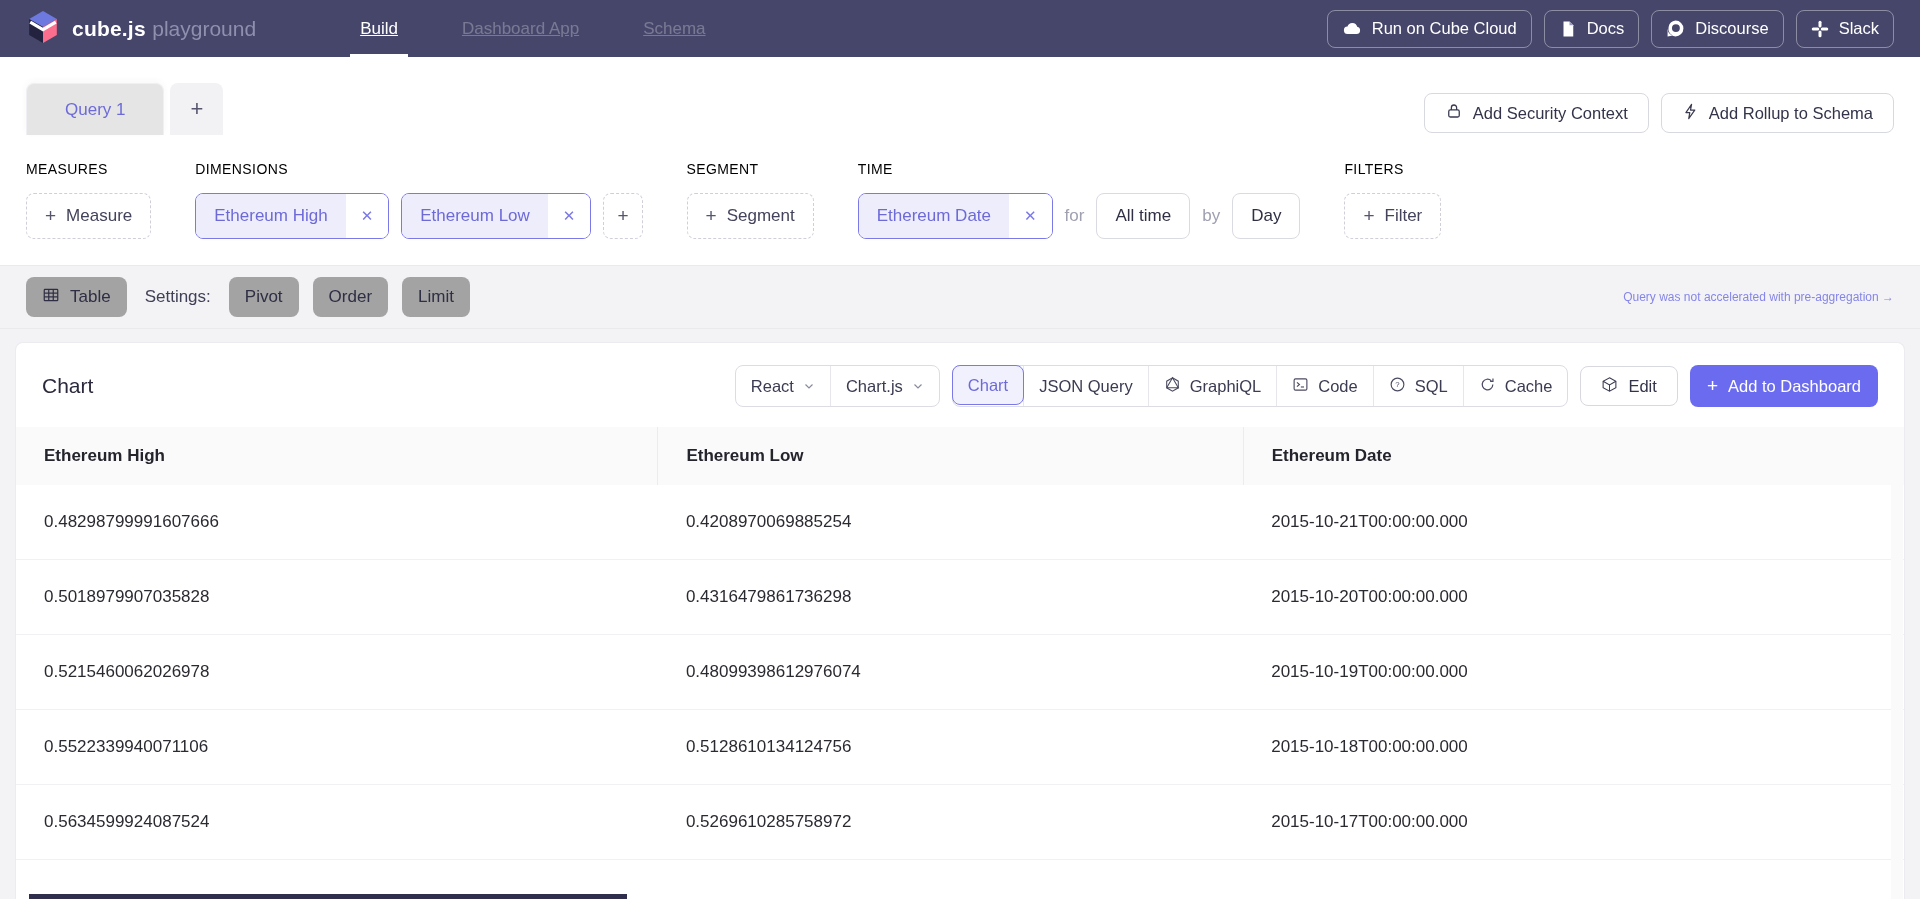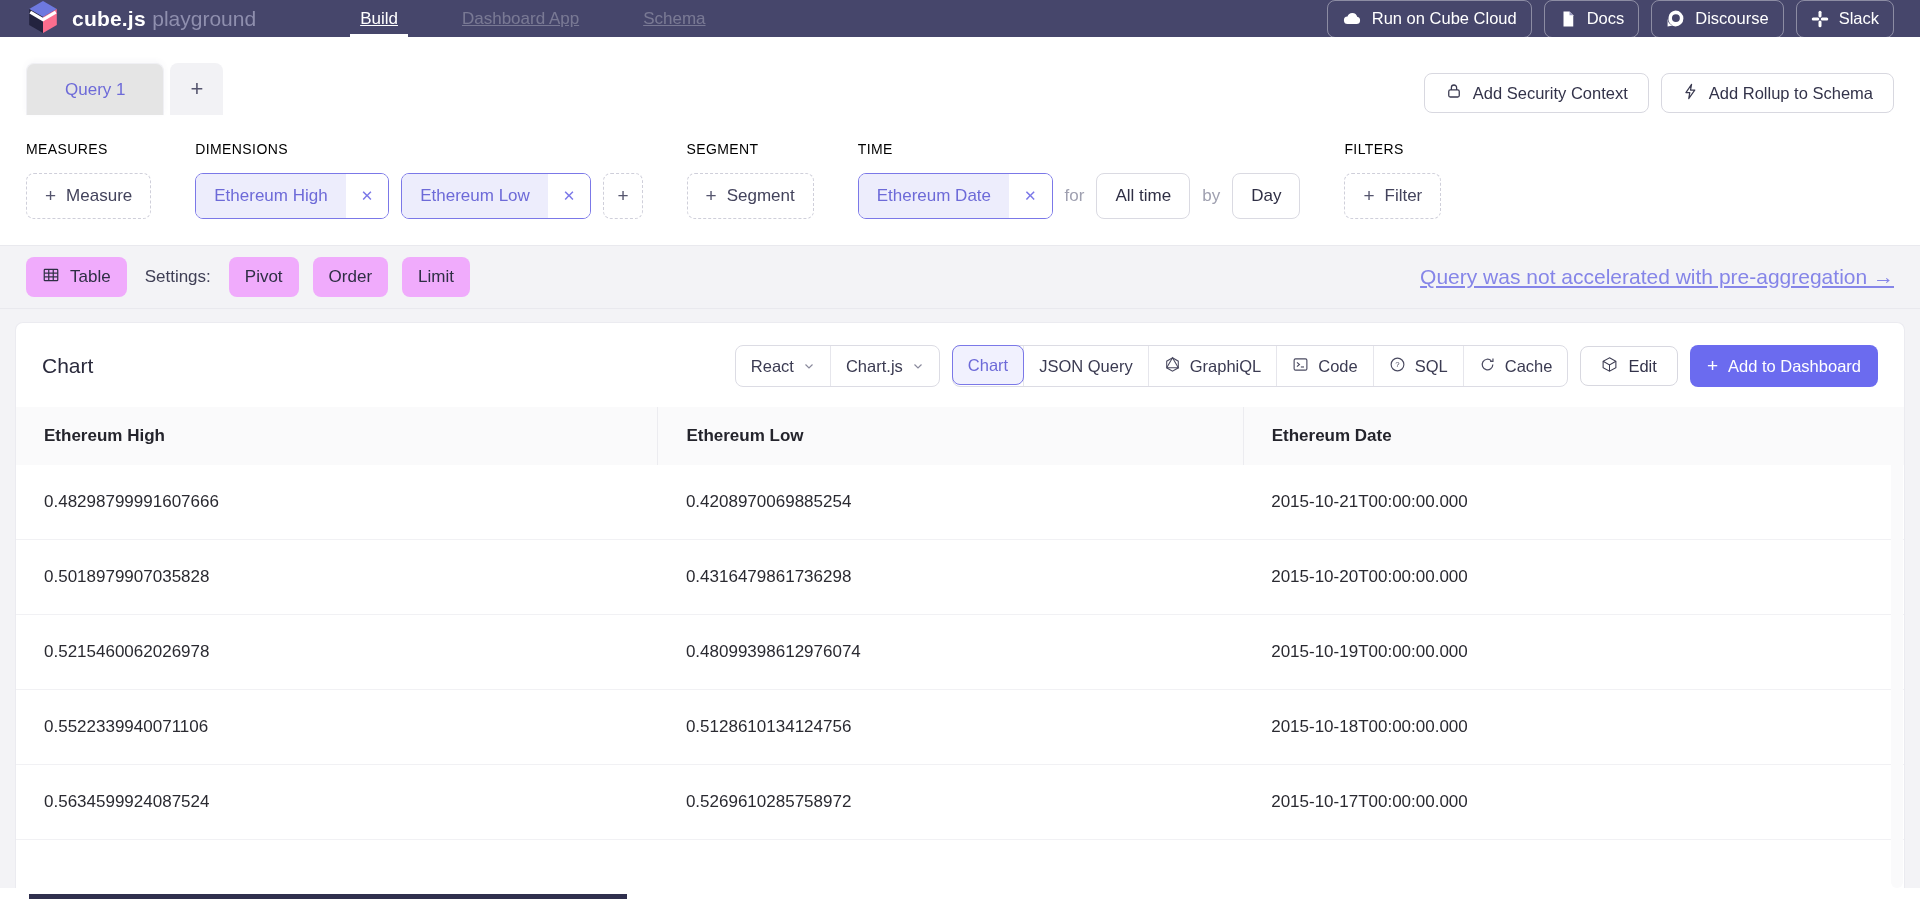--- a/index.html
+++ b/index.html
@@ -1,21 +1,21 @@
 <!DOCTYPE html>
 <html><head>
 <meta charset="utf-8">
 <style>
   * { margin:0; padding:0; box-sizing:border-box; }
   html,body { width:1920px; height:899px; overflow:hidden; background:#fff;
     font-family:"Liberation Sans", sans-serif; }
   body { position:relative; }
 
   
-  .navbar { height:37px; background:#46466B; display:flex; align-items:stretch; padding:0 26px; }
+  .navbar { height:57px; background:#46466B; display:flex; align-items:stretch; padding:0 26px; }
   .brand { display:flex; align-items:center; gap:12px; }
   .brand-name { color:#fff; font-size:21px; font-weight:700; letter-spacing:.2px; }
   .brand-suffix { color:#8F8FAE; font-size:21px; font-weight:400; margin-left:2px; }
   .nav-tabs { display:flex; margin-left:72px; }
   .nav-tab { position:relative; display:flex; align-items:center; padding:0 10px; margin:0 22px;
     color:rgba(255,255,255,.28); font-size:17px; cursor:pointer;text-decoration:underline; }
   .nav-tab.active { color:#fff; font-weight:500; }
   .nav-tab.active::after { content:""; position:absolute; left:0; right:0; bottom:0; height:3px; background:#fff; }
   .nav-actions { margin-left:auto; display:flex; align-items:center; gap:12px; }
   .nav-btn { display:flex; align-items:center; gap:10px; height:38px; padding:0 14px;
@@ -47,24 +47,24 @@
     overflow:hidden; background:#fff; cursor:pointer; }
   .chip-label { display:flex; align-items:center; padding:0 18px; background:#EDEDFC; color:#6D6AD8; font-size:17px; }
   .chip-x { display:flex; align-items:center; padding:0 15px; background:#fff; color:#7B78E8; font-size:15px; cursor:pointer; }
   .plain-btn { display:flex; align-items:center; height:46px; padding:0 18px; background:#fff;
     border:1px solid #DADAE2; border-radius:8px; color:#2F2F45; font-size:17px; cursor:pointer; }
   .joiner { color:#9FA0B0; font-size:17px; }
 
   
   .settings-strip { height:64px; background:#F3F3F6; border-top:1px solid #E9E9EE; border-bottom:1px solid #E9E9EE;
     display:flex; align-items:center; gap:14px; padding:0 26px; }
-  .white-btn { display:flex; align-items:center; gap:10px; height:40px; padding:0 16px; background:#f0abfc;
+  .white-btn { display:flex; align-items:center; gap:10px; height:40px; padding:0 16px; background:#a3a3a3;
     border:none; border-radius:8px; color:#2E2E44; font-size:17px; cursor:pointer; }
   .settings-label { color:#3F3F55; font-size:17px; margin:0 4px; }
-  .preagg-link { margin-left:auto; color:#8585E8; font-size:21px; text-decoration:underline; cursor:pointer;text-align:right; }
+  .preagg-link { margin-left:auto; color:#8585E8; font-size:12px; cursor:pointer;text-align:right; }
 
   
   .main { height:579px; background:#F3F3F6; padding:13px 15px 0; }
   .card { position:relative; height:100%; background:#fff; border:1px solid #EBEBF0; border-bottom:none;
     border-radius:8px 8px 0 0; }
   .card-header { display:flex; align-items:center; justify-content:space-between; padding:22px 26px 20px; }
   .card-title { font-size:21px; color:#2A2A3C; font-weight:500; }
   .card-controls { display:flex; align-items:center; gap:12px; }
   .btn-group { display:flex; align-items:stretch; background:#fff; border:1px solid #DCDCE4; border-radius:8px; }
   .seg { display:flex; align-items:center; gap:9px; padding:0 15px; height:40px; font-size:16.5px;

